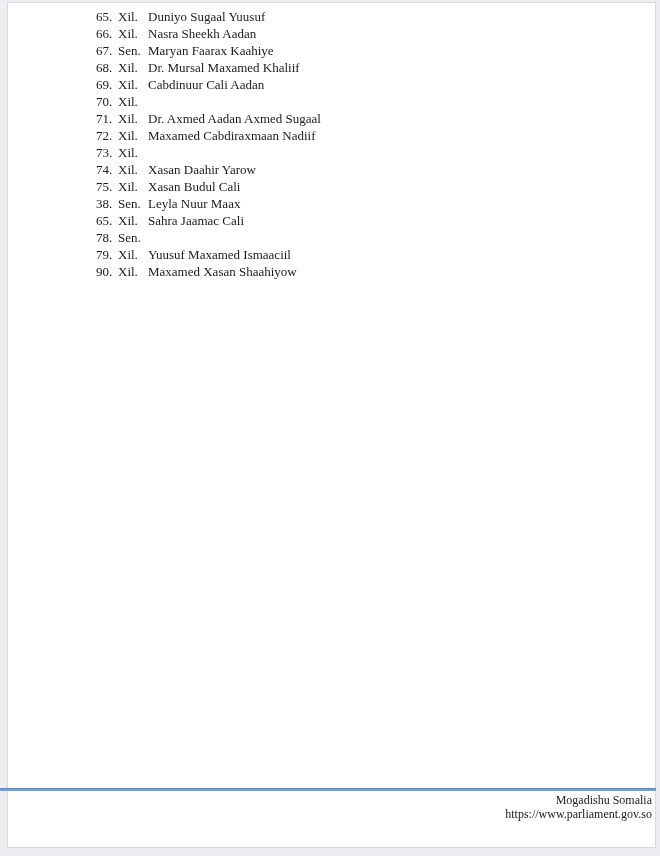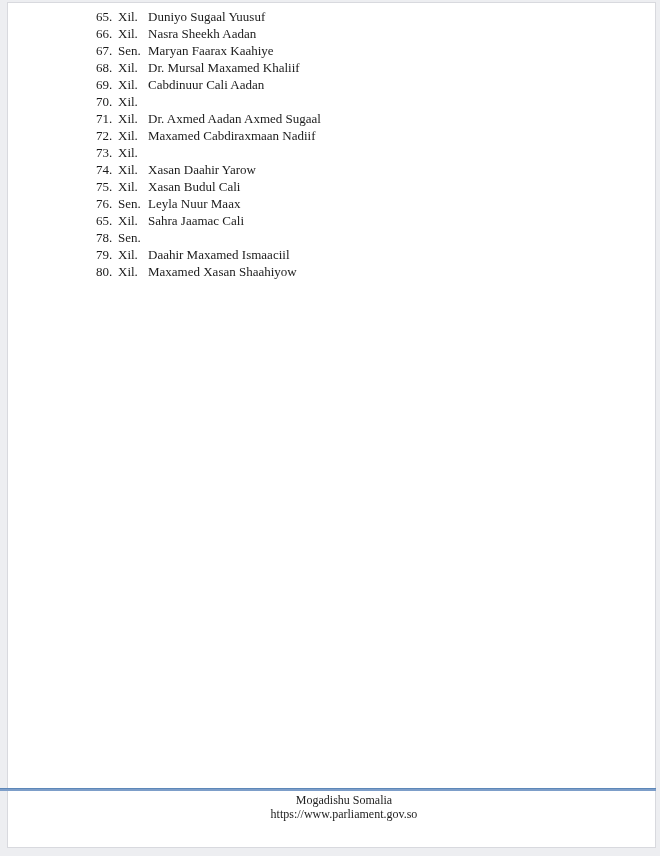--- a/index.html
+++ b/index.html
@@ -59,21 +59,21 @@
     height: 2px;
     background: #7d9ec9;
     border-top: 1px solid #5d87b8;
     z-index: 2;
   }
   .page-footer {
     position: absolute;
     left: 36px;
     top: 793px;
     width: 616px;
-    text-align: center;
+    text-align: right;
     font-size: 12px;
     line-height: 14px;
     color: #222222;
     z-index: 3;
   }
 </style>
 </head>
 <body>
 
 <div class="page">
@@ -126,40 +126,40 @@
       <span class="member-num">74.</span>
       <span class="member-prefix">Xil.</span>
       <span class="member-name">Xasan Daahir Yarow</span>
     </div>
     <div class="member-row">
       <span class="member-num">75.</span>
       <span class="member-prefix">Xil.</span>
       <span class="member-name">Xasan Budul Cali</span>
     </div>
     <div class="member-row">
-      <span class="member-num">76.</span>
+      <span class="member-num">38.</span>
       <span class="member-prefix">Sen.</span>
       <span class="member-name">Leyla Nuur Maax</span>
     </div>
     <div class="member-row">
       <span class="member-num">65.</span>
       <span class="member-prefix">Xil.</span>
       <span class="member-name">Sahra Jaamac Cali</span>
     </div>
     <div class="member-row">
       <span class="member-num">78.</span>
       <span class="member-prefix">Sen.</span>
     </div>
     <div class="member-row">
       <span class="member-num">79.</span>
       <span class="member-prefix">Xil.</span>
-      <span class="member-name">Daahir Maxamed Ismaaciil</span>
+      <span class="member-name">Yuusuf Maxamed Ismaaciil</span>
     </div>
     <div class="member-row">
-      <span class="member-num">80.</span>
+      <span class="member-num">90.</span>
       <span class="member-prefix">Xil.</span>
       <span class="member-name">Maxamed Xasan Shaahiyow</span>
     </div>
   </div>
 
 </div>
 
 <div class="footer-divider"></div>
 
 <div class="page-footer">

